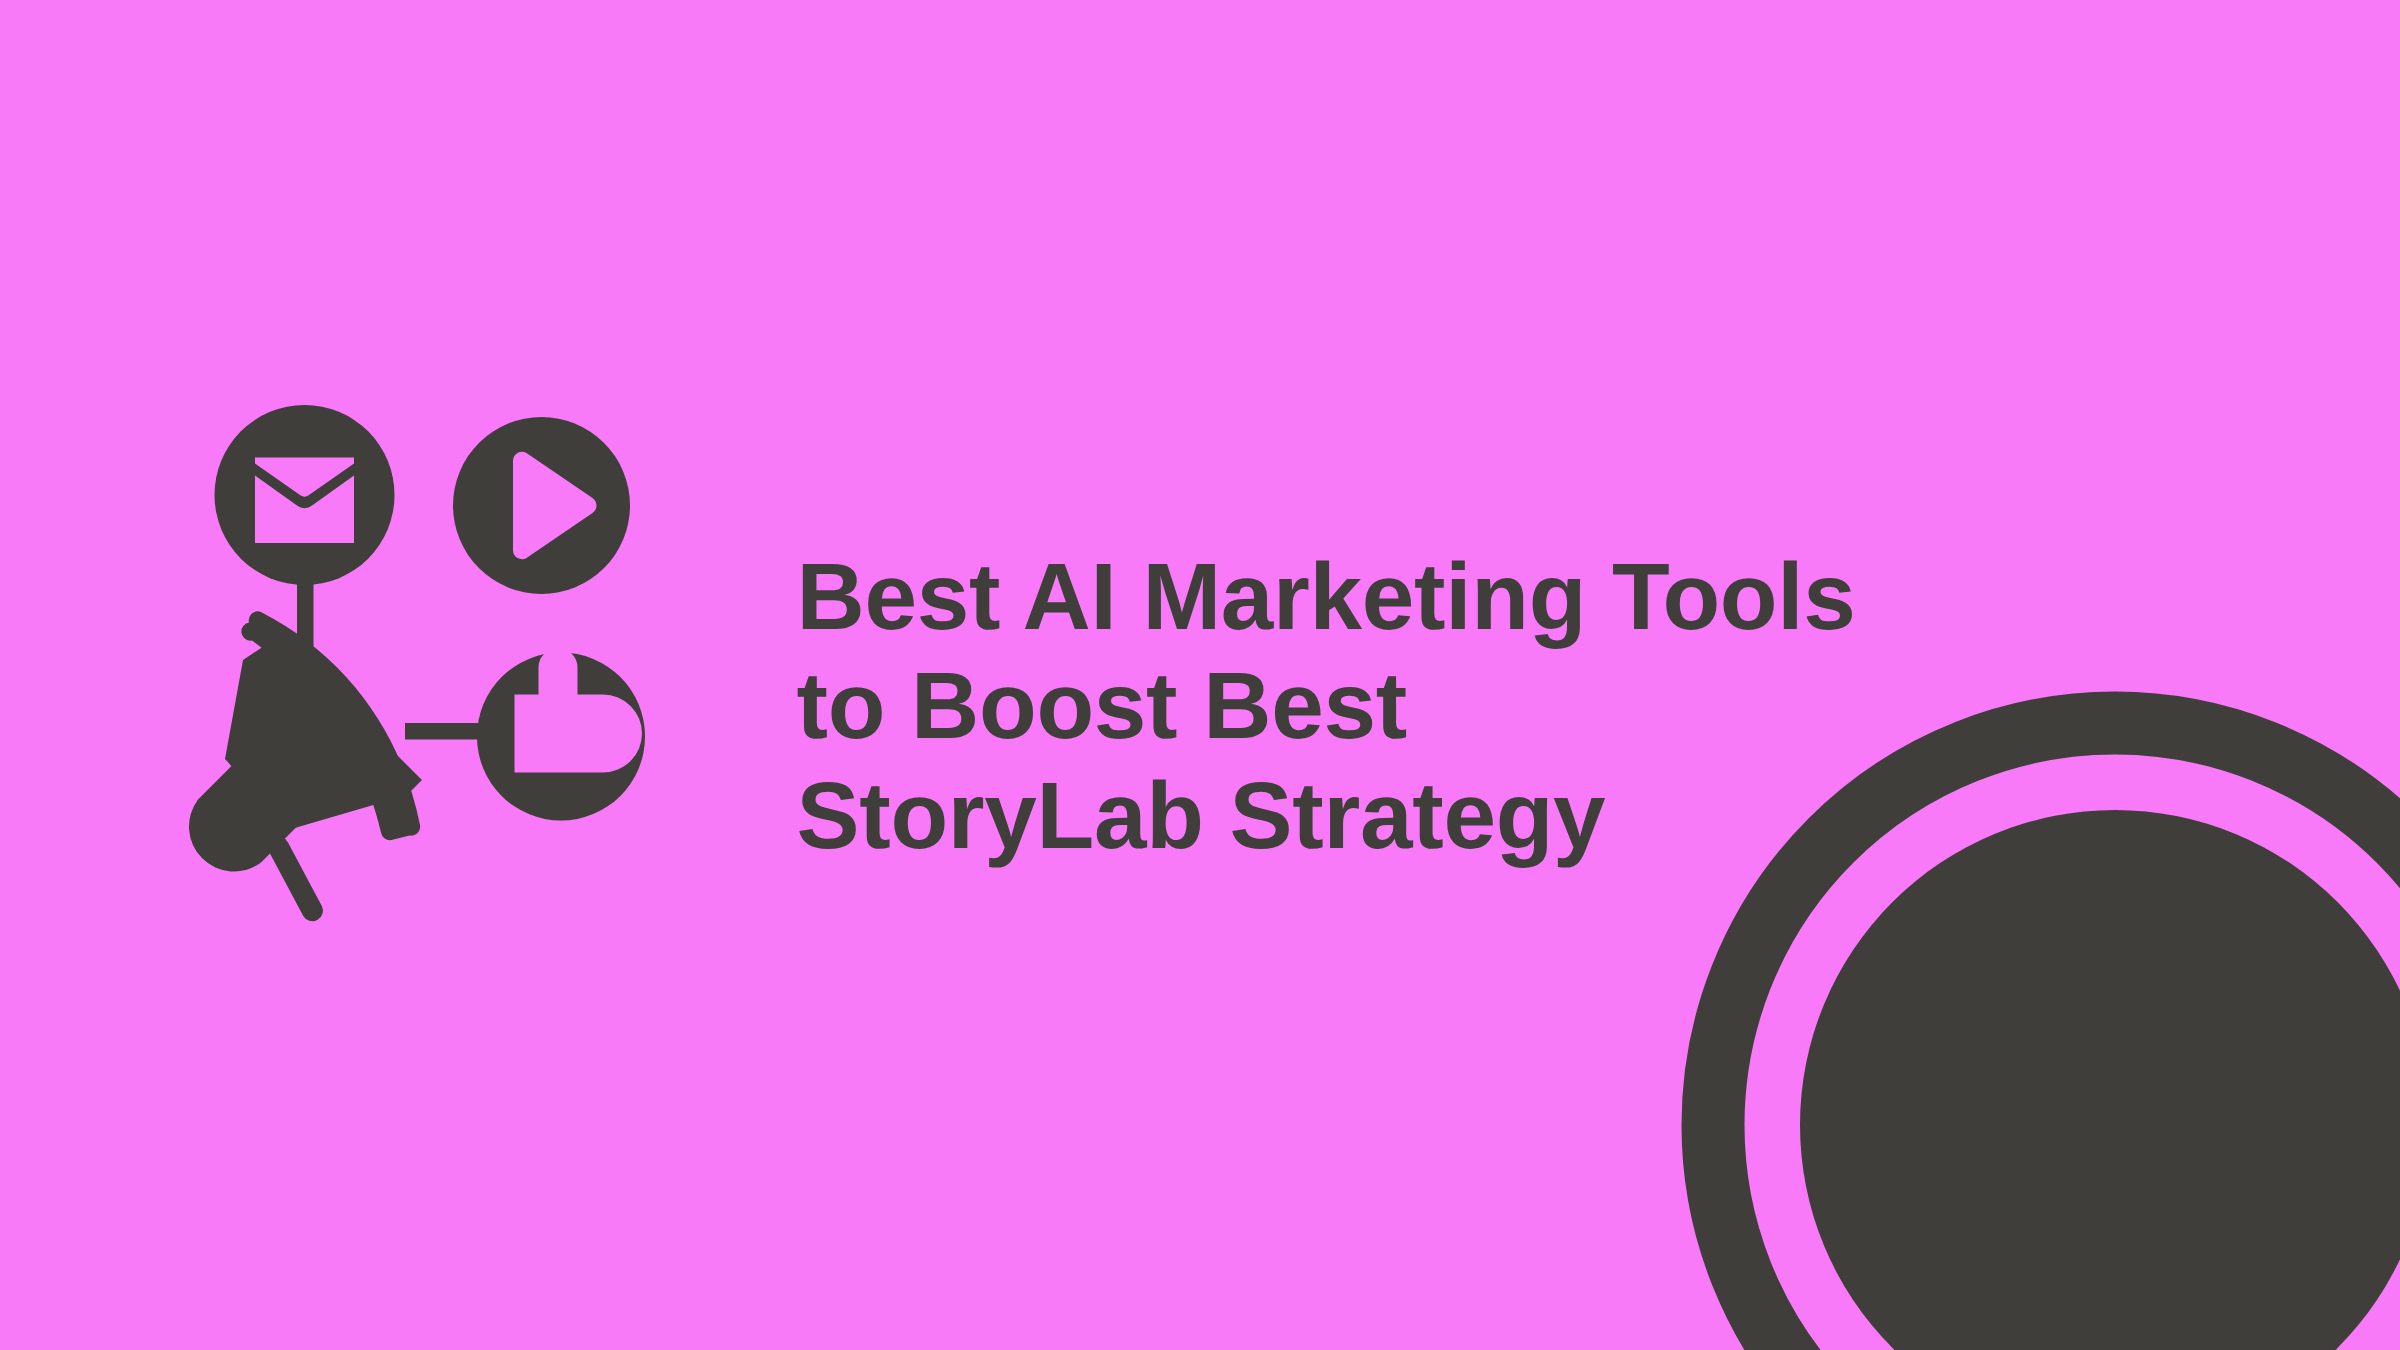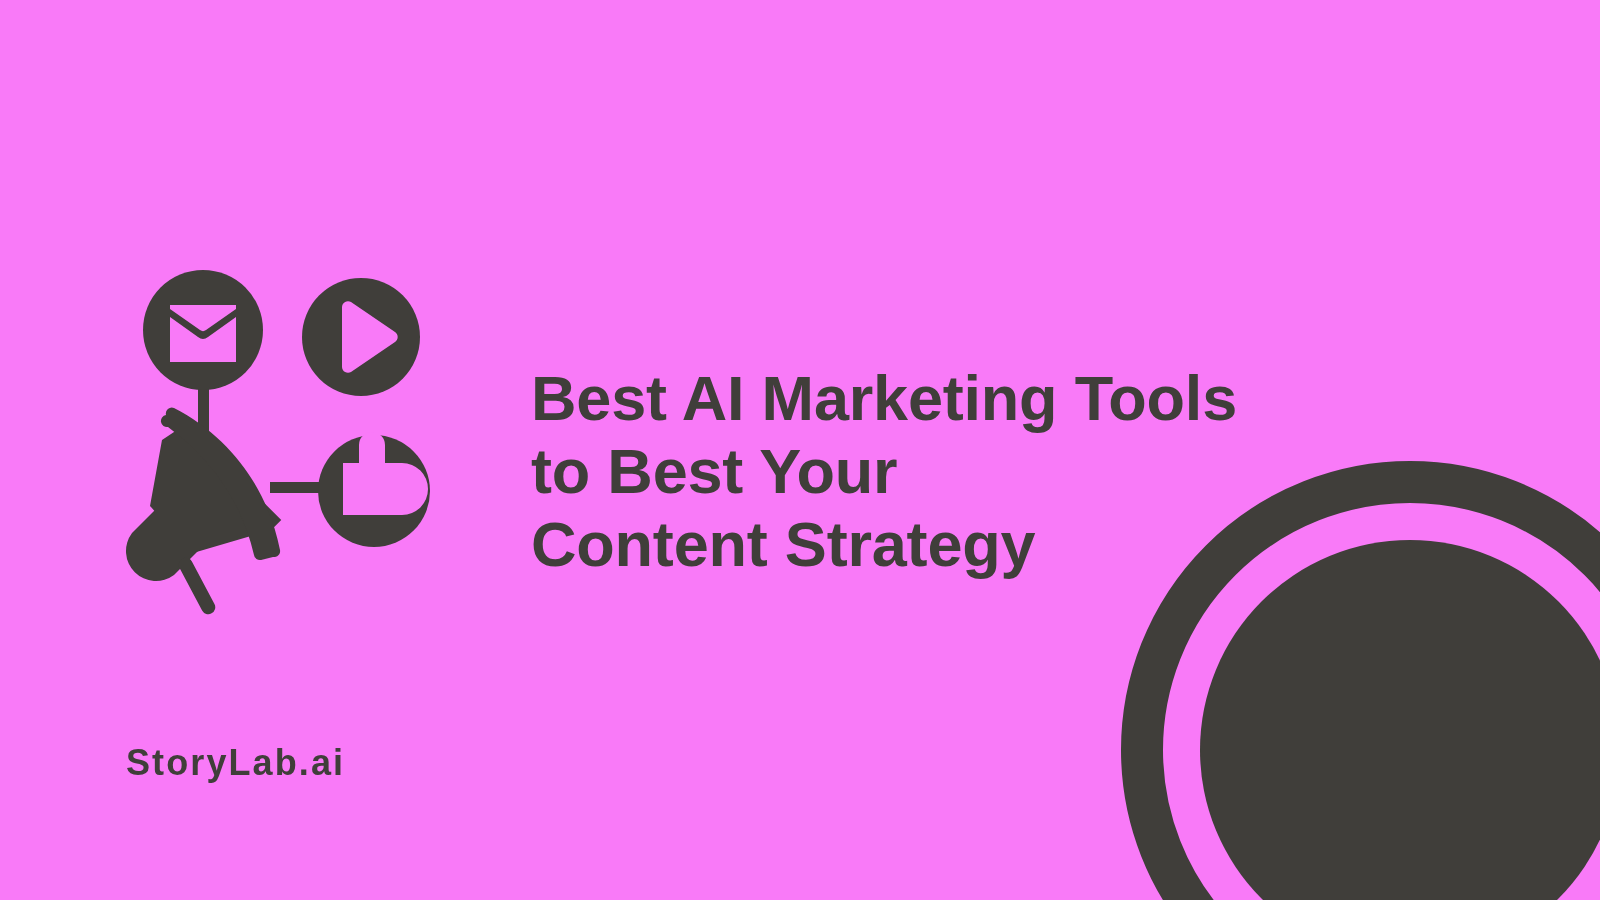--- a/index.html
+++ b/index.html
@@ -126,19 +126,18 @@
           <path d="M48 160 a6 6 0 0 1 8 -7 c58 30 94 82 106 142 a6 6 0 0 1 -7 7 l-12 3
                    a6 6 0 0 1 -7 -5 c-12 -52 -42 -96 -86 -128 a6 6 0 0 1 -2 -12 z"></path>
         </g>
 
       </g>
     </svg>
   </div>
 
   <h1 class="headline">
     <span class="hl-line">Best AI Marketing Tools</span>
-    <span class="hl-line">to Best Your</span>
-    <span class="hl-line">Content Strategy</span>
+    <span class="hl-line">to Boost Best</span>
+    <span class="hl-line">StoryLab Strategy</span>
   </h1>
 
-  <div class="brand">StoryLab.ai</div>
 
 </div>
 
 </body></html>

